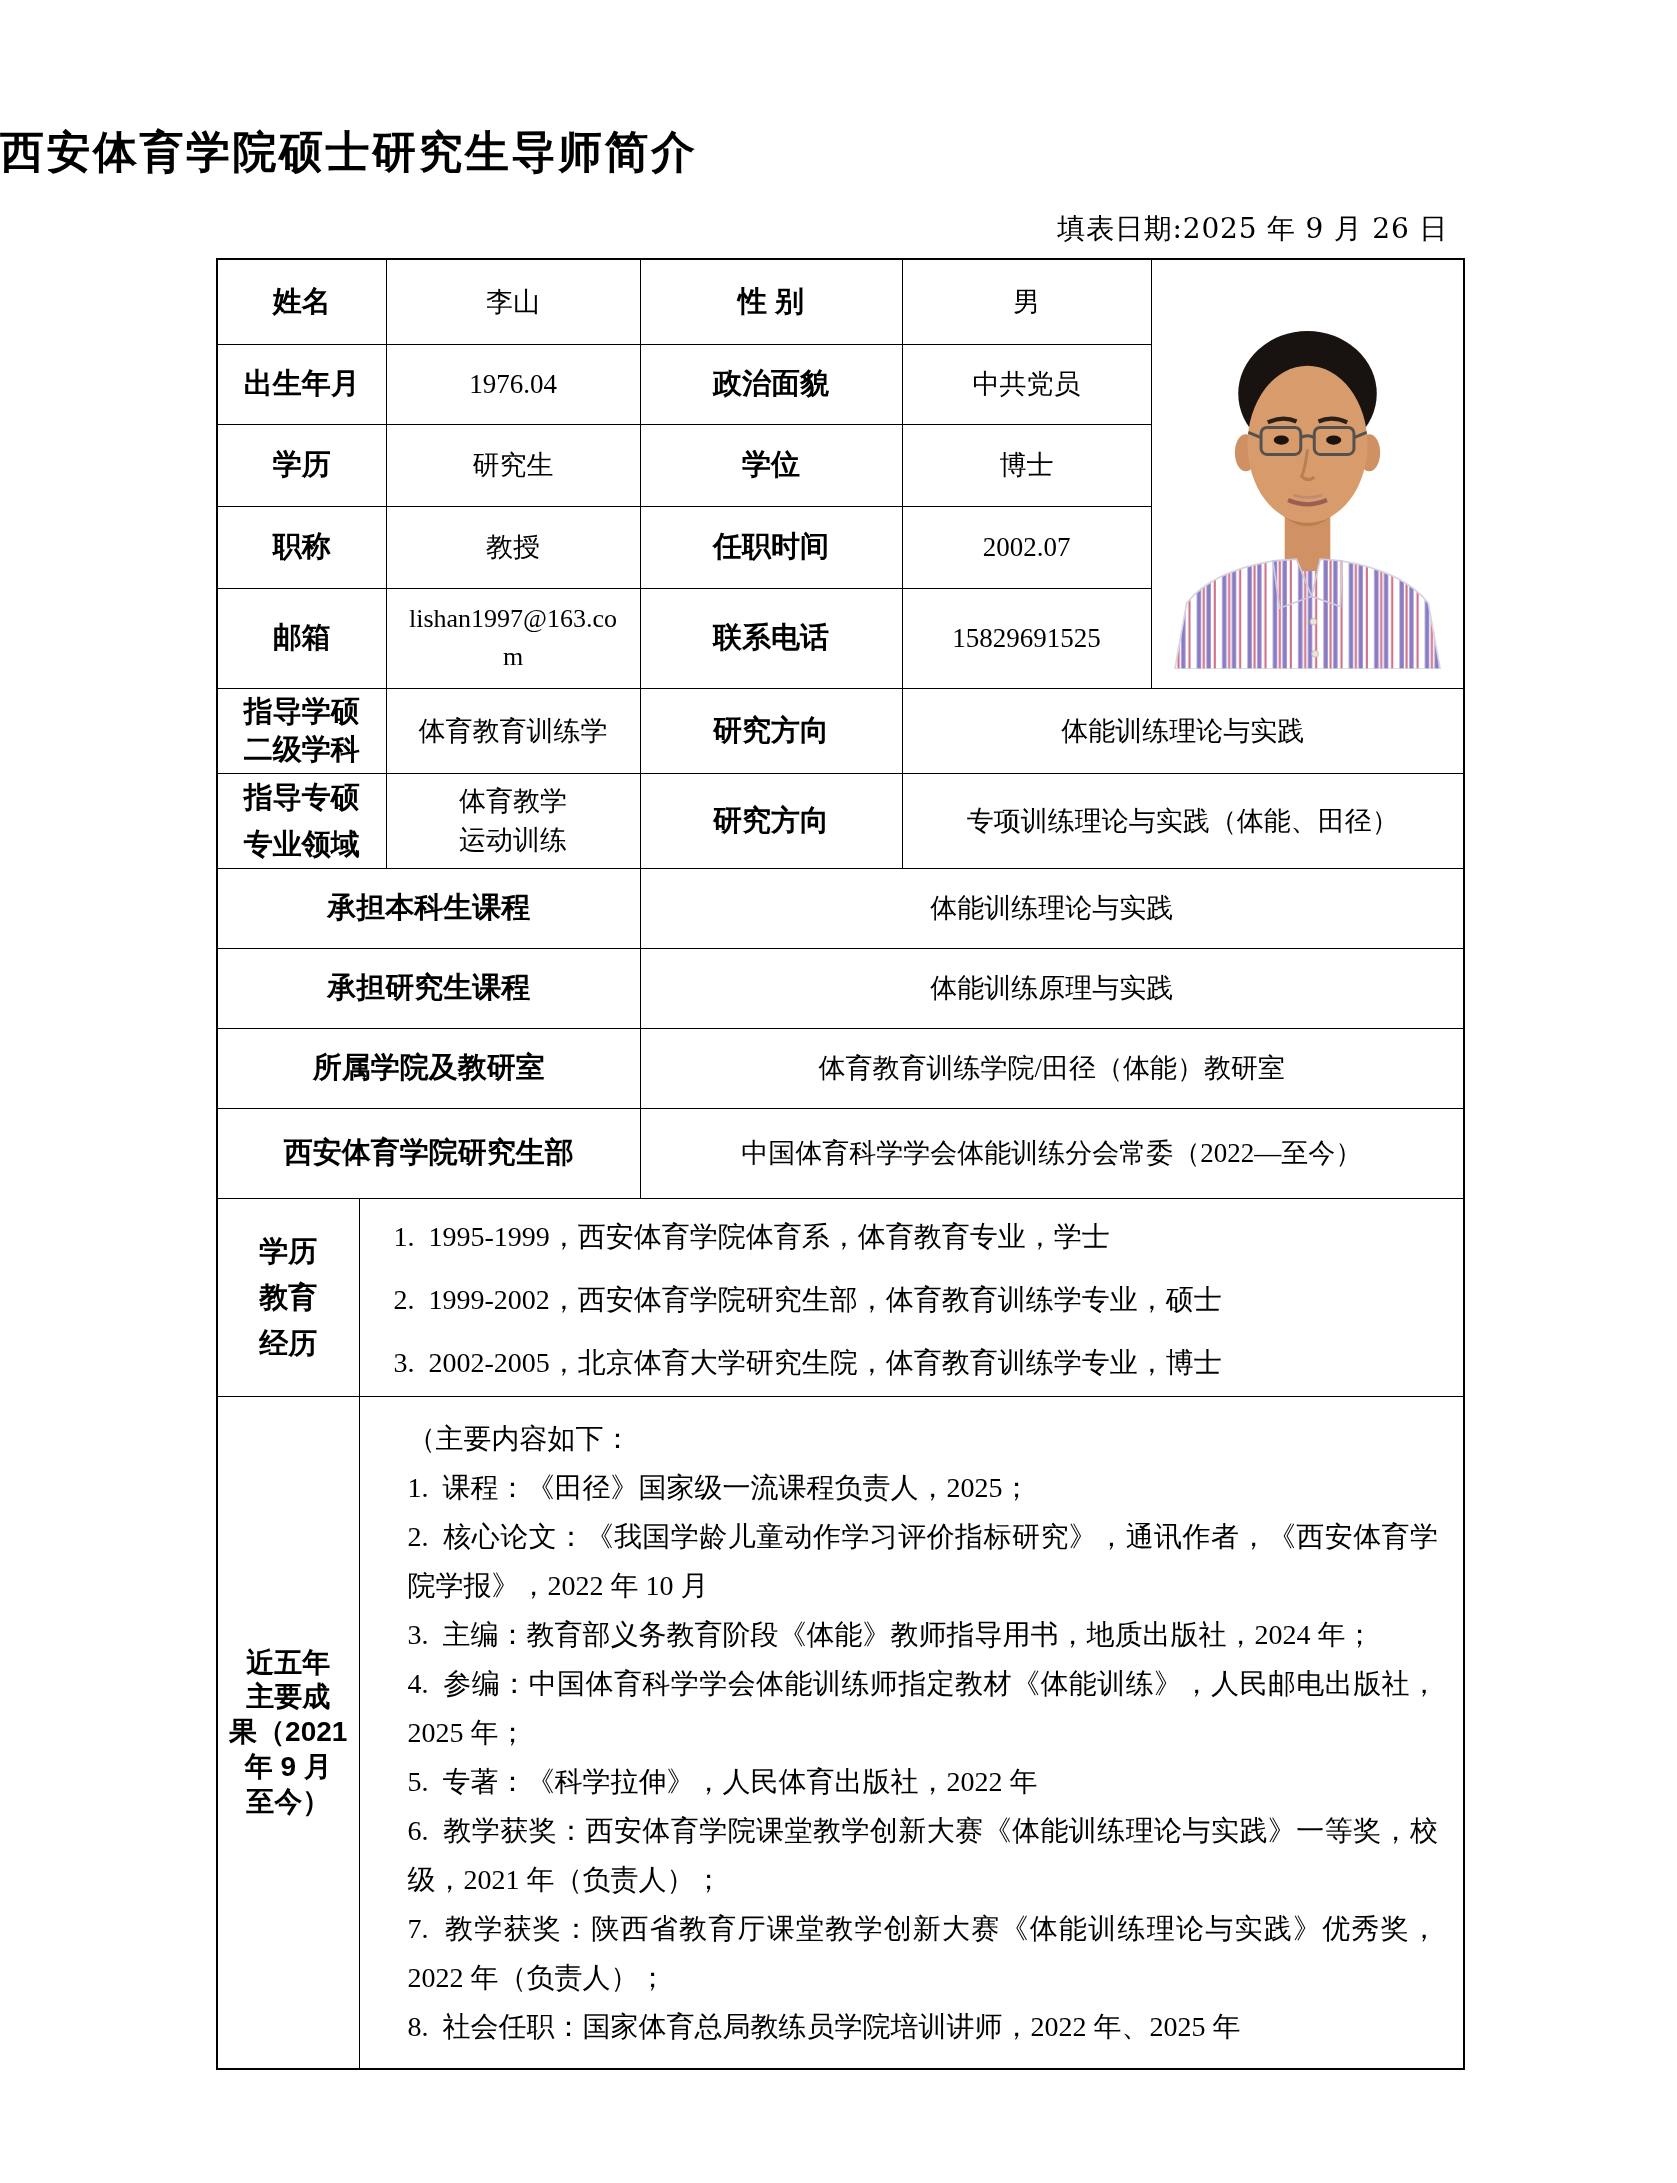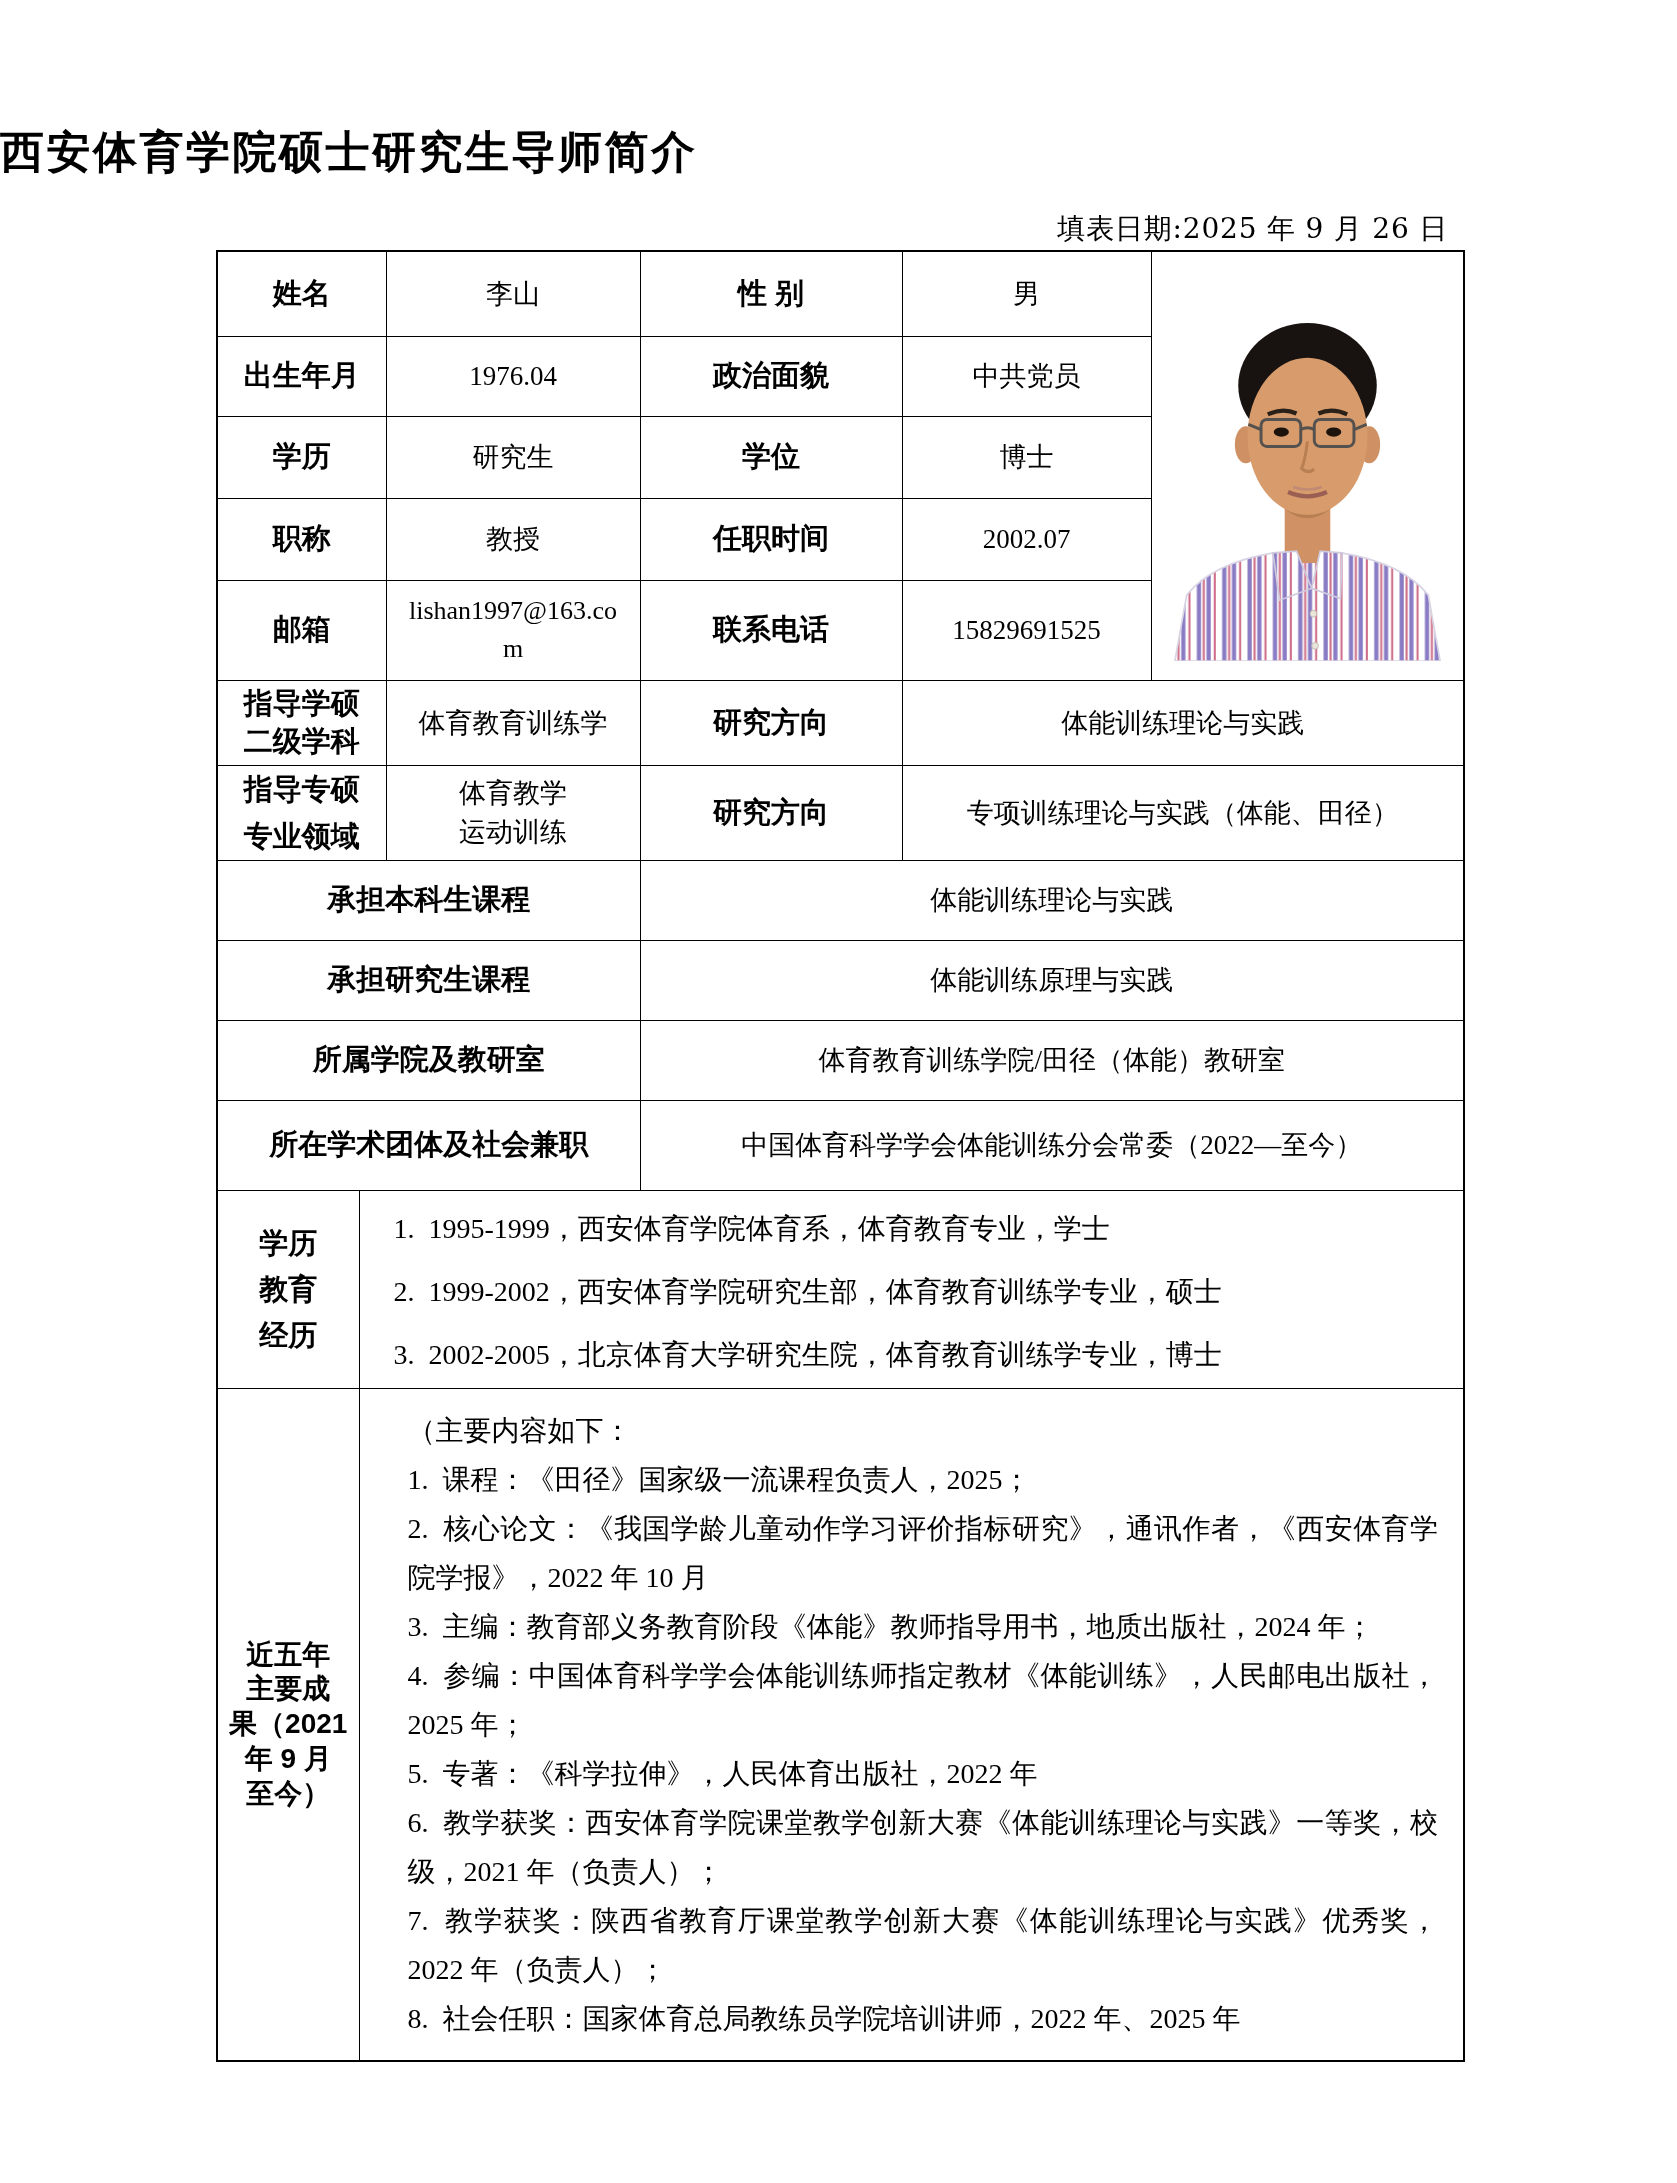--- a/index.html
+++ b/index.html
@@ -13,21 +13,21 @@
     font-family:"Liberation Sans", sans-serif;
     font-weight:bold; font-size:44px; letter-spacing:2.5px;
   }
   .date-line {
     position:absolute; top:210px; left:216px; width:1247px;
     text-align:right; padding-right:15px;
     font-family:"DejaVu Serif", serif;
     font-size:28px; letter-spacing:0.8px;
   }
   table.profile {
-    position:absolute; top:250px; left:216px; width:1247px;
+    position:absolute; top:258px; left:216px; width:1247px;
     border-collapse:collapse; table-layout:fixed;
     border:2.5px solid #000;
   }
   td { border:1.7px solid #000; text-align:center; vertical-align:middle; overflow:hidden; }
   .label {
     font-family:"Liberation Sans", sans-serif;
     font-weight:bold; font-size:29px; line-height:1.3;
   }
   .label .lh-wide { line-height:1.62;text-align:center; }
   .value { font-size:27px; font-family:"Liberation Serif", serif; }
@@ -169,21 +169,21 @@
     </tr>
     <tr style="height:80px">
       <td colspan="3" class="label">承担研究生课程</td>
       <td colspan="3" class="value">体能训练原理与实践</td>
     </tr>
     <tr style="height:80px">
       <td colspan="3" class="label">所属学院及教研室</td>
       <td colspan="3" class="value">体育教育训练学院/田径（体能）教研室</td>
     </tr>
     <tr style="height:90px">
-      <td colspan="3" class="label">所在学术团体及社会兼职</td>
+      <td colspan="3" class="label">西安体育学院研究生部</td>
       <td colspan="3" class="value">中国体育科学学会体能训练分会常委（2022—至今）</td>
     </tr>
 
     <tr style="height:193px">
       <td class="label narrow-label">
         <div class="nline">学历</div>
         <div class="nline">教育</div>
         <div class="nline">经历</div>
       </td>
       <td colspan="5" class="left-content">

